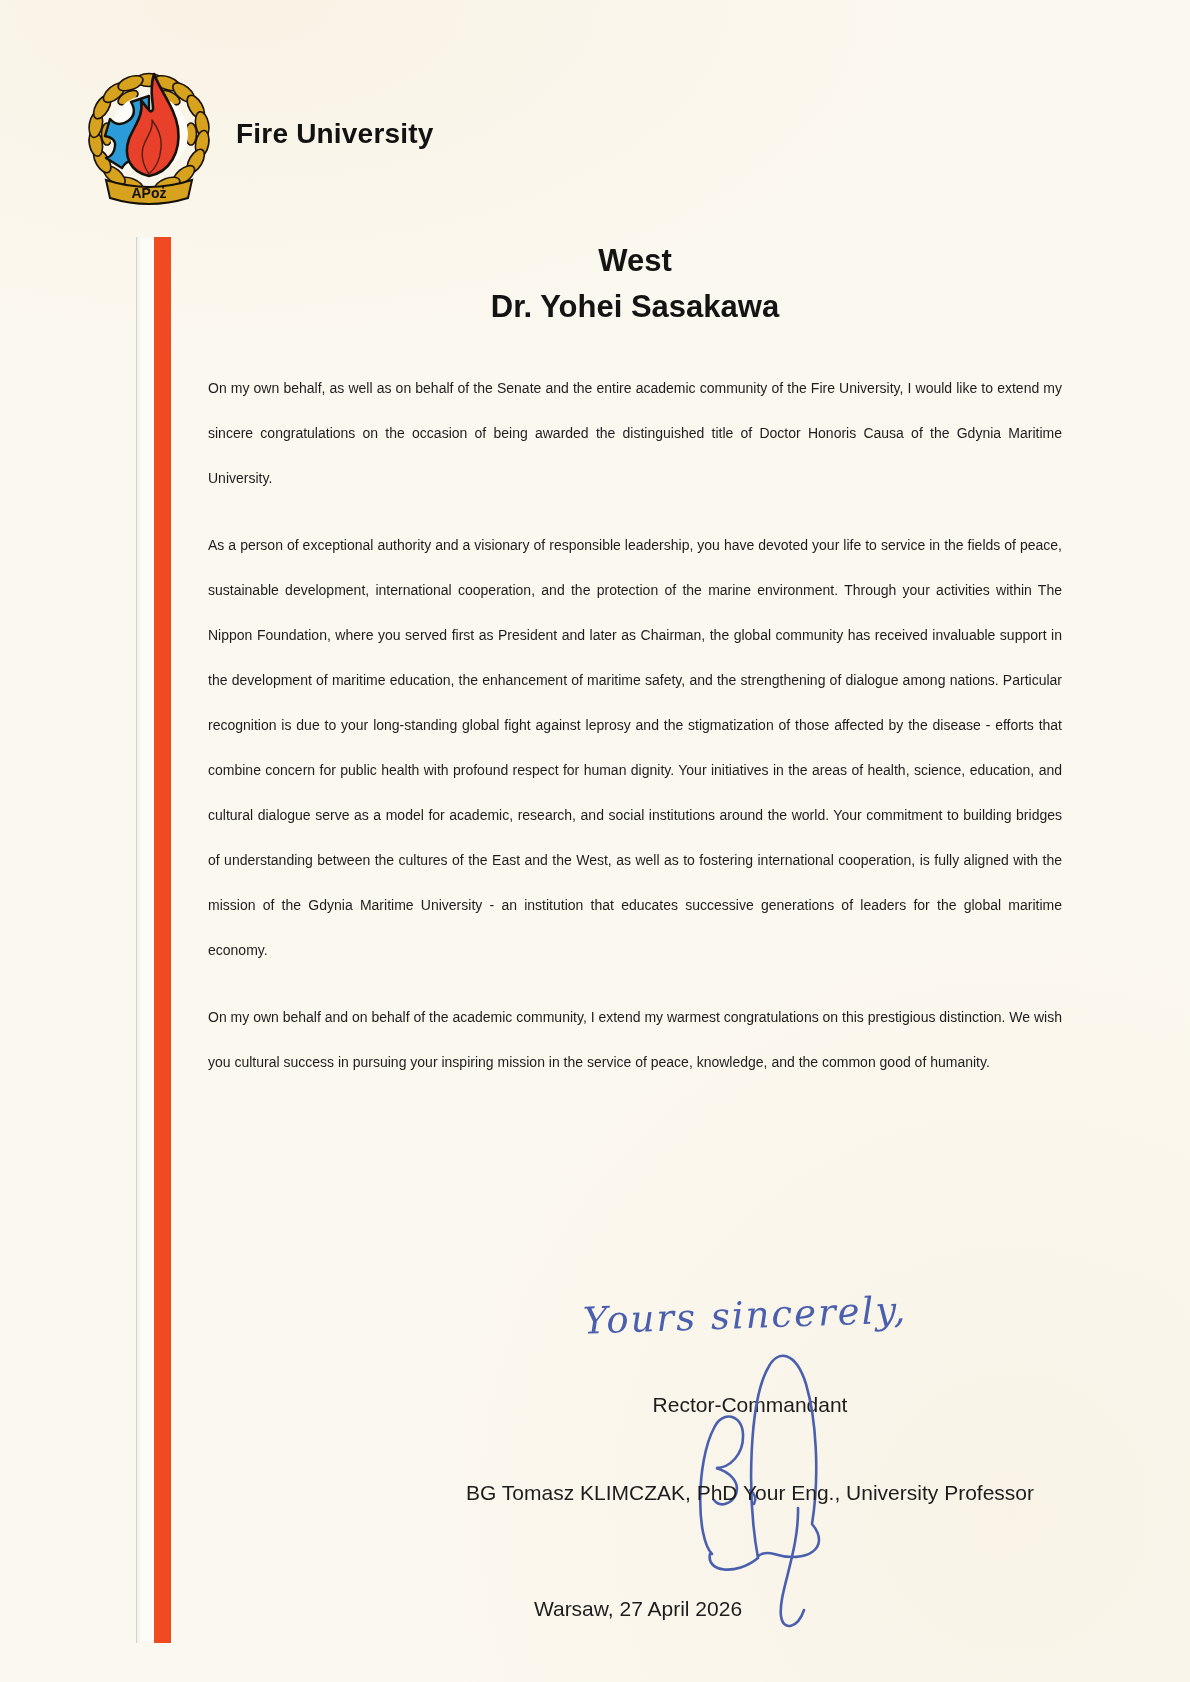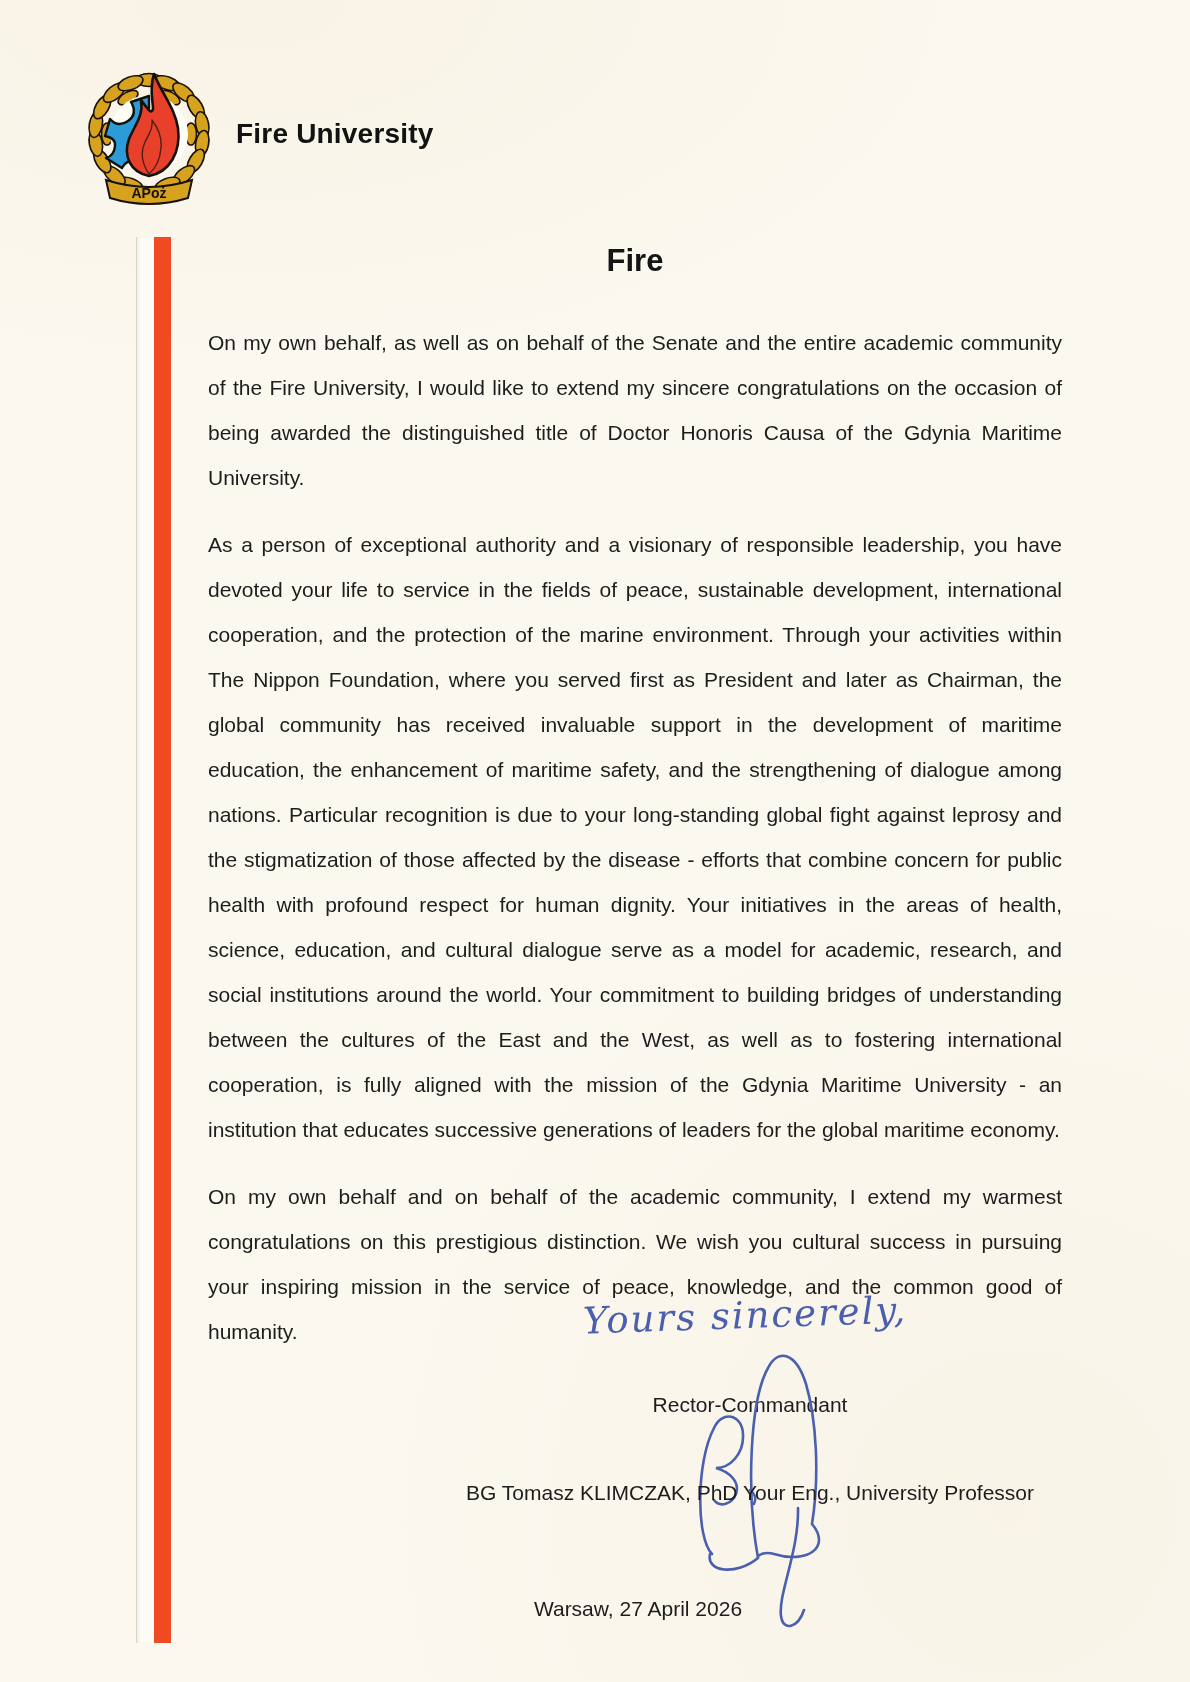--- a/index.html
+++ b/index.html
@@ -34,21 +34,21 @@
   .stripe .red{width:17px;height:100%;background:#f04a23;}
 
   
   .content{position:absolute;left:208px;top:238px;width:854px;}
   .salutation{
     text-align:center;font-weight:bold;font-size:31px;line-height:46px;color:#141414;
   }
   .paragraphs{margin-top:36px;}
   .paragraphs p{
     margin:0 0 22px 0;
-    font-size:21px;line-height:45px;
+    font-size:14px;line-height:45px;
     text-align:justify;
     color:#1d1d1d;
   }
 
   
   .closing-hand{
     position:absolute;left:583px;top:1294px;
     font-family:"DejaVu Serif", serif;
     font-style:italic;
     font-size:37px;
@@ -116,21 +116,22 @@
 
   <div class="org-name">Fire University</div>
 
   <div class="stripe">
     <div class="white"></div>
     <div class="red"></div>
   </div>
 
   <div class="content">
     <div class="salutation">
-      <div>Fire</div>
+      <div>West</div>
+      <div>Dr. Yohei Sasakawa</div>
     </div>
     <div class="paragraphs">
       <p>On my own behalf, as well as on behalf of the Senate and the entire academic community of the Fire University, I would like to extend my sincere congratulations on the occasion of being awarded the distinguished title of Doctor Honoris Causa of the Gdynia Maritime University.</p>
       <p>As a person of exceptional authority and a visionary of responsible leadership, you have devoted your life to service in the fields of peace, sustainable development, international cooperation, and the protection of the marine environment. Through your activities within The Nippon Foundation, where you served first as President and later as Chairman, the global community has received invaluable support in the development of maritime education, the enhancement of maritime safety, and the strengthening of dialogue among nations. Particular recognition is due to your long-standing global fight against leprosy and the stigmatization of those affected by the disease - efforts that combine concern for public health with profound respect for human dignity. Your initiatives in the areas of health, science, education, and cultural dialogue serve as a model for academic, research, and social institutions around the world. Your commitment to building bridges of understanding between the cultures of the East and the West, as well as to fostering international cooperation, is fully aligned with the mission of the Gdynia Maritime University - an institution that educates successive generations of leaders for the global maritime economy.</p>
       <p>On my own behalf and on behalf of the academic community, I extend my warmest congratulations on this prestigious distinction. We wish you cultural success in pursuing your inspiring mission in the service of peace, knowledge, and the common good of humanity.</p>
     </div>
   </div>
 
   <div class="closing-hand">Yours sincerely,</div>
 

